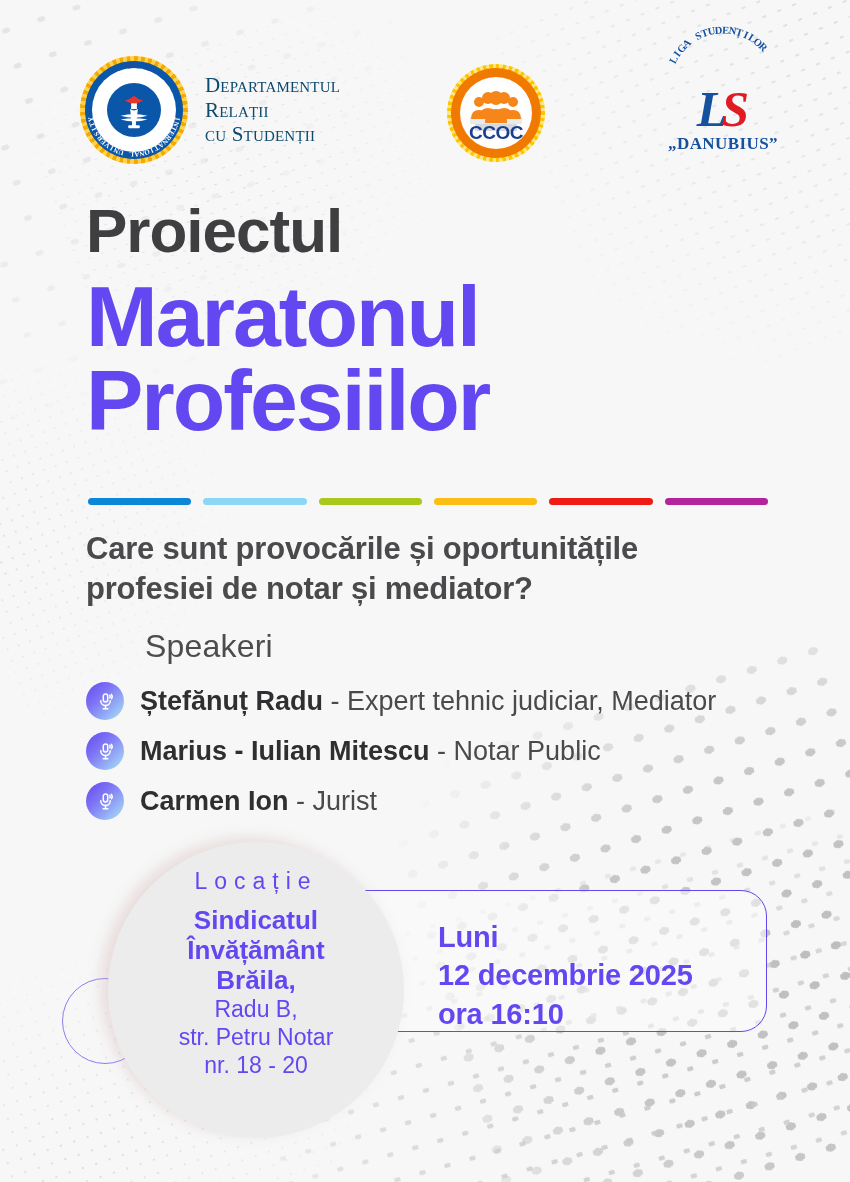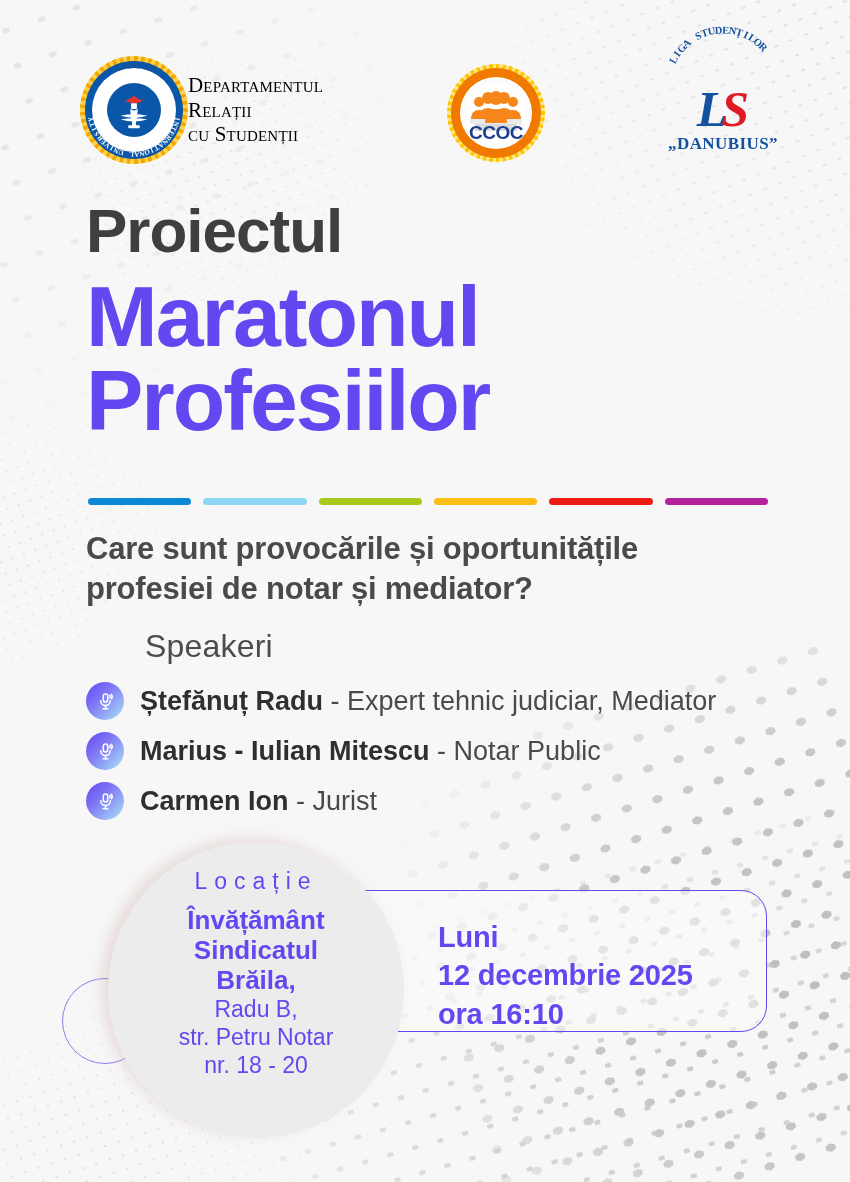--- a/index.html
+++ b/index.html
@@ -140,26 +140,26 @@
     white-space: nowrap;
   }
   .torch {
     position: absolute;
     left: 50%; top: 50%;
     transform: translate(-50%,-50%);
     width: 46px; height: 46px;
   }
 
   .dept-name {
-    margin-left: 0;
+    margin-left: 17px;
     font-family: "Liberation Serif", serif;
     font-variant: small-caps;
     font-size: 21px;
     line-height: 1.18;
-    color: #000000;
+    color: #0c4a6e;
     letter-spacing: .2px;
   }
 
   
   #logo-ccoc { left: 447px; top: 16px; }
   .ccoc {
     position: relative;
     width: 98px; height: 98px;
   }
   .ccoc-ring {
@@ -669,22 +669,22 @@
 
   <div class="date-text">
     <div>Luni</div>
     <div>12 decembrie 2025</div>
     <div>ora 16:10</div>
   </div>
 
   <div class="venue-circle">
     <div class="venue-label">Locație</div>
     <div class="venue-main">
+      <div>Sindicatul</div>
       <div>Învățământ</div>
-      <div>Sindicatul</div>
       <div>Brăila,</div>
     </div>
     <div class="venue-sub">
       <div>Radu B,</div>
       <div>str. Petru Notar</div>
       <div>nr. 18 - 20</div>
     </div>
   </div>
 
 </div>

